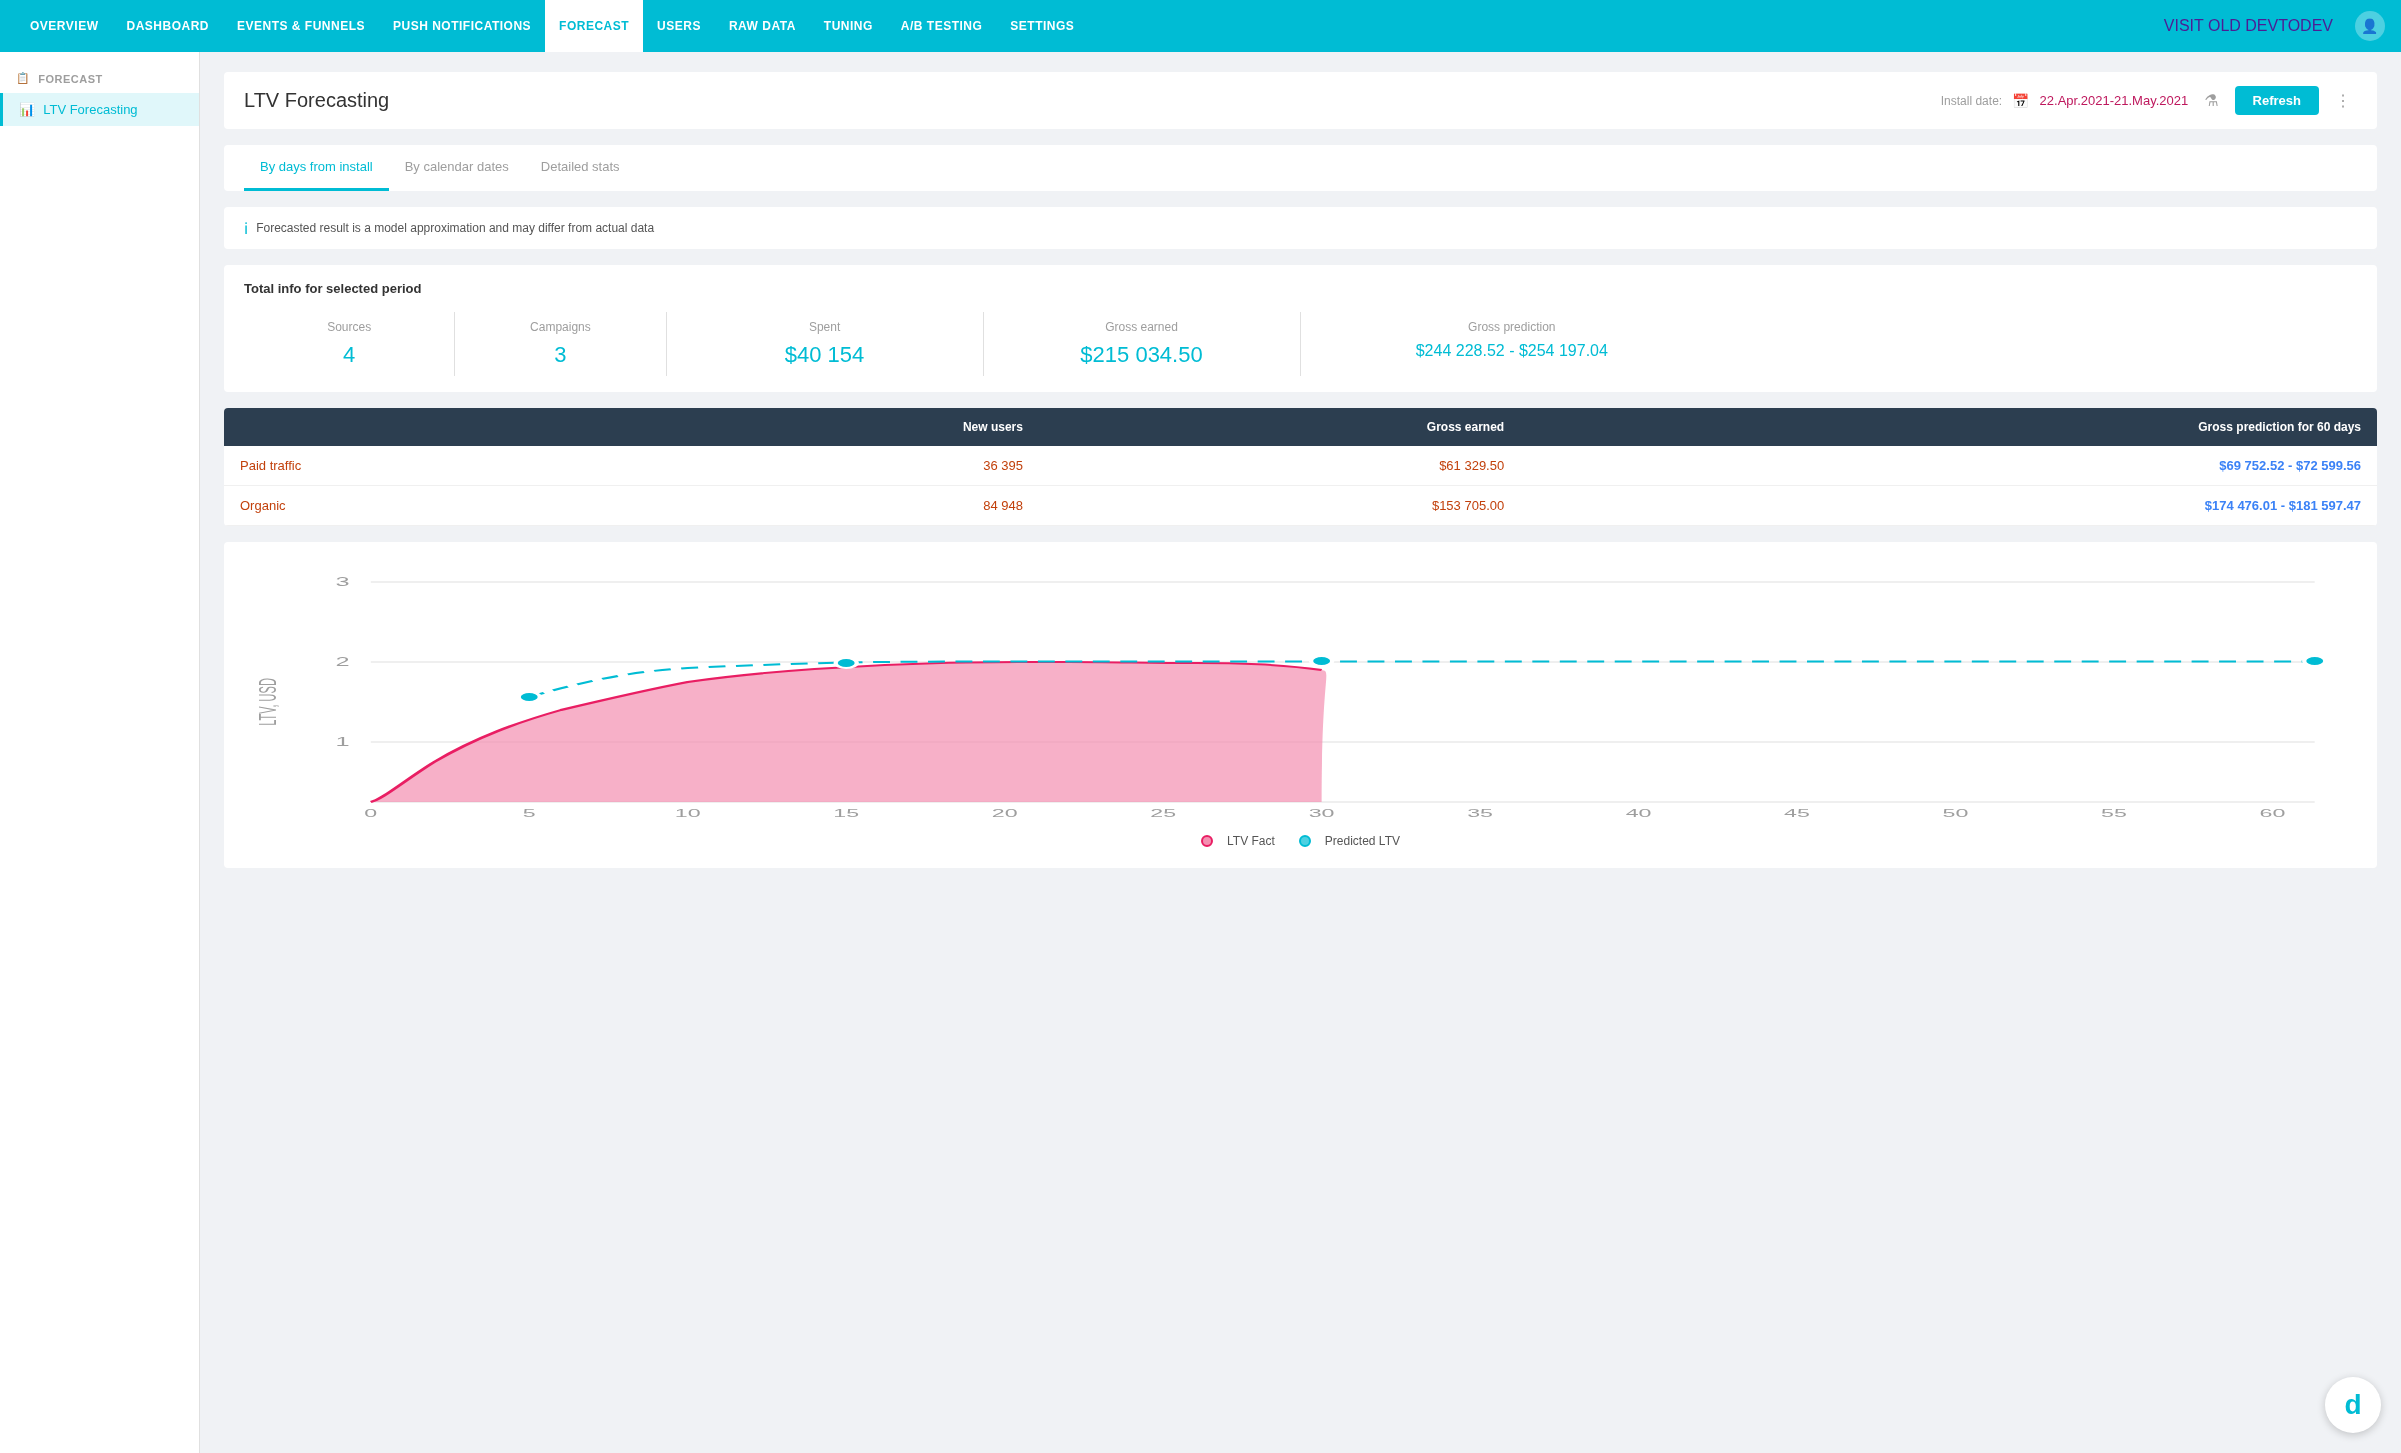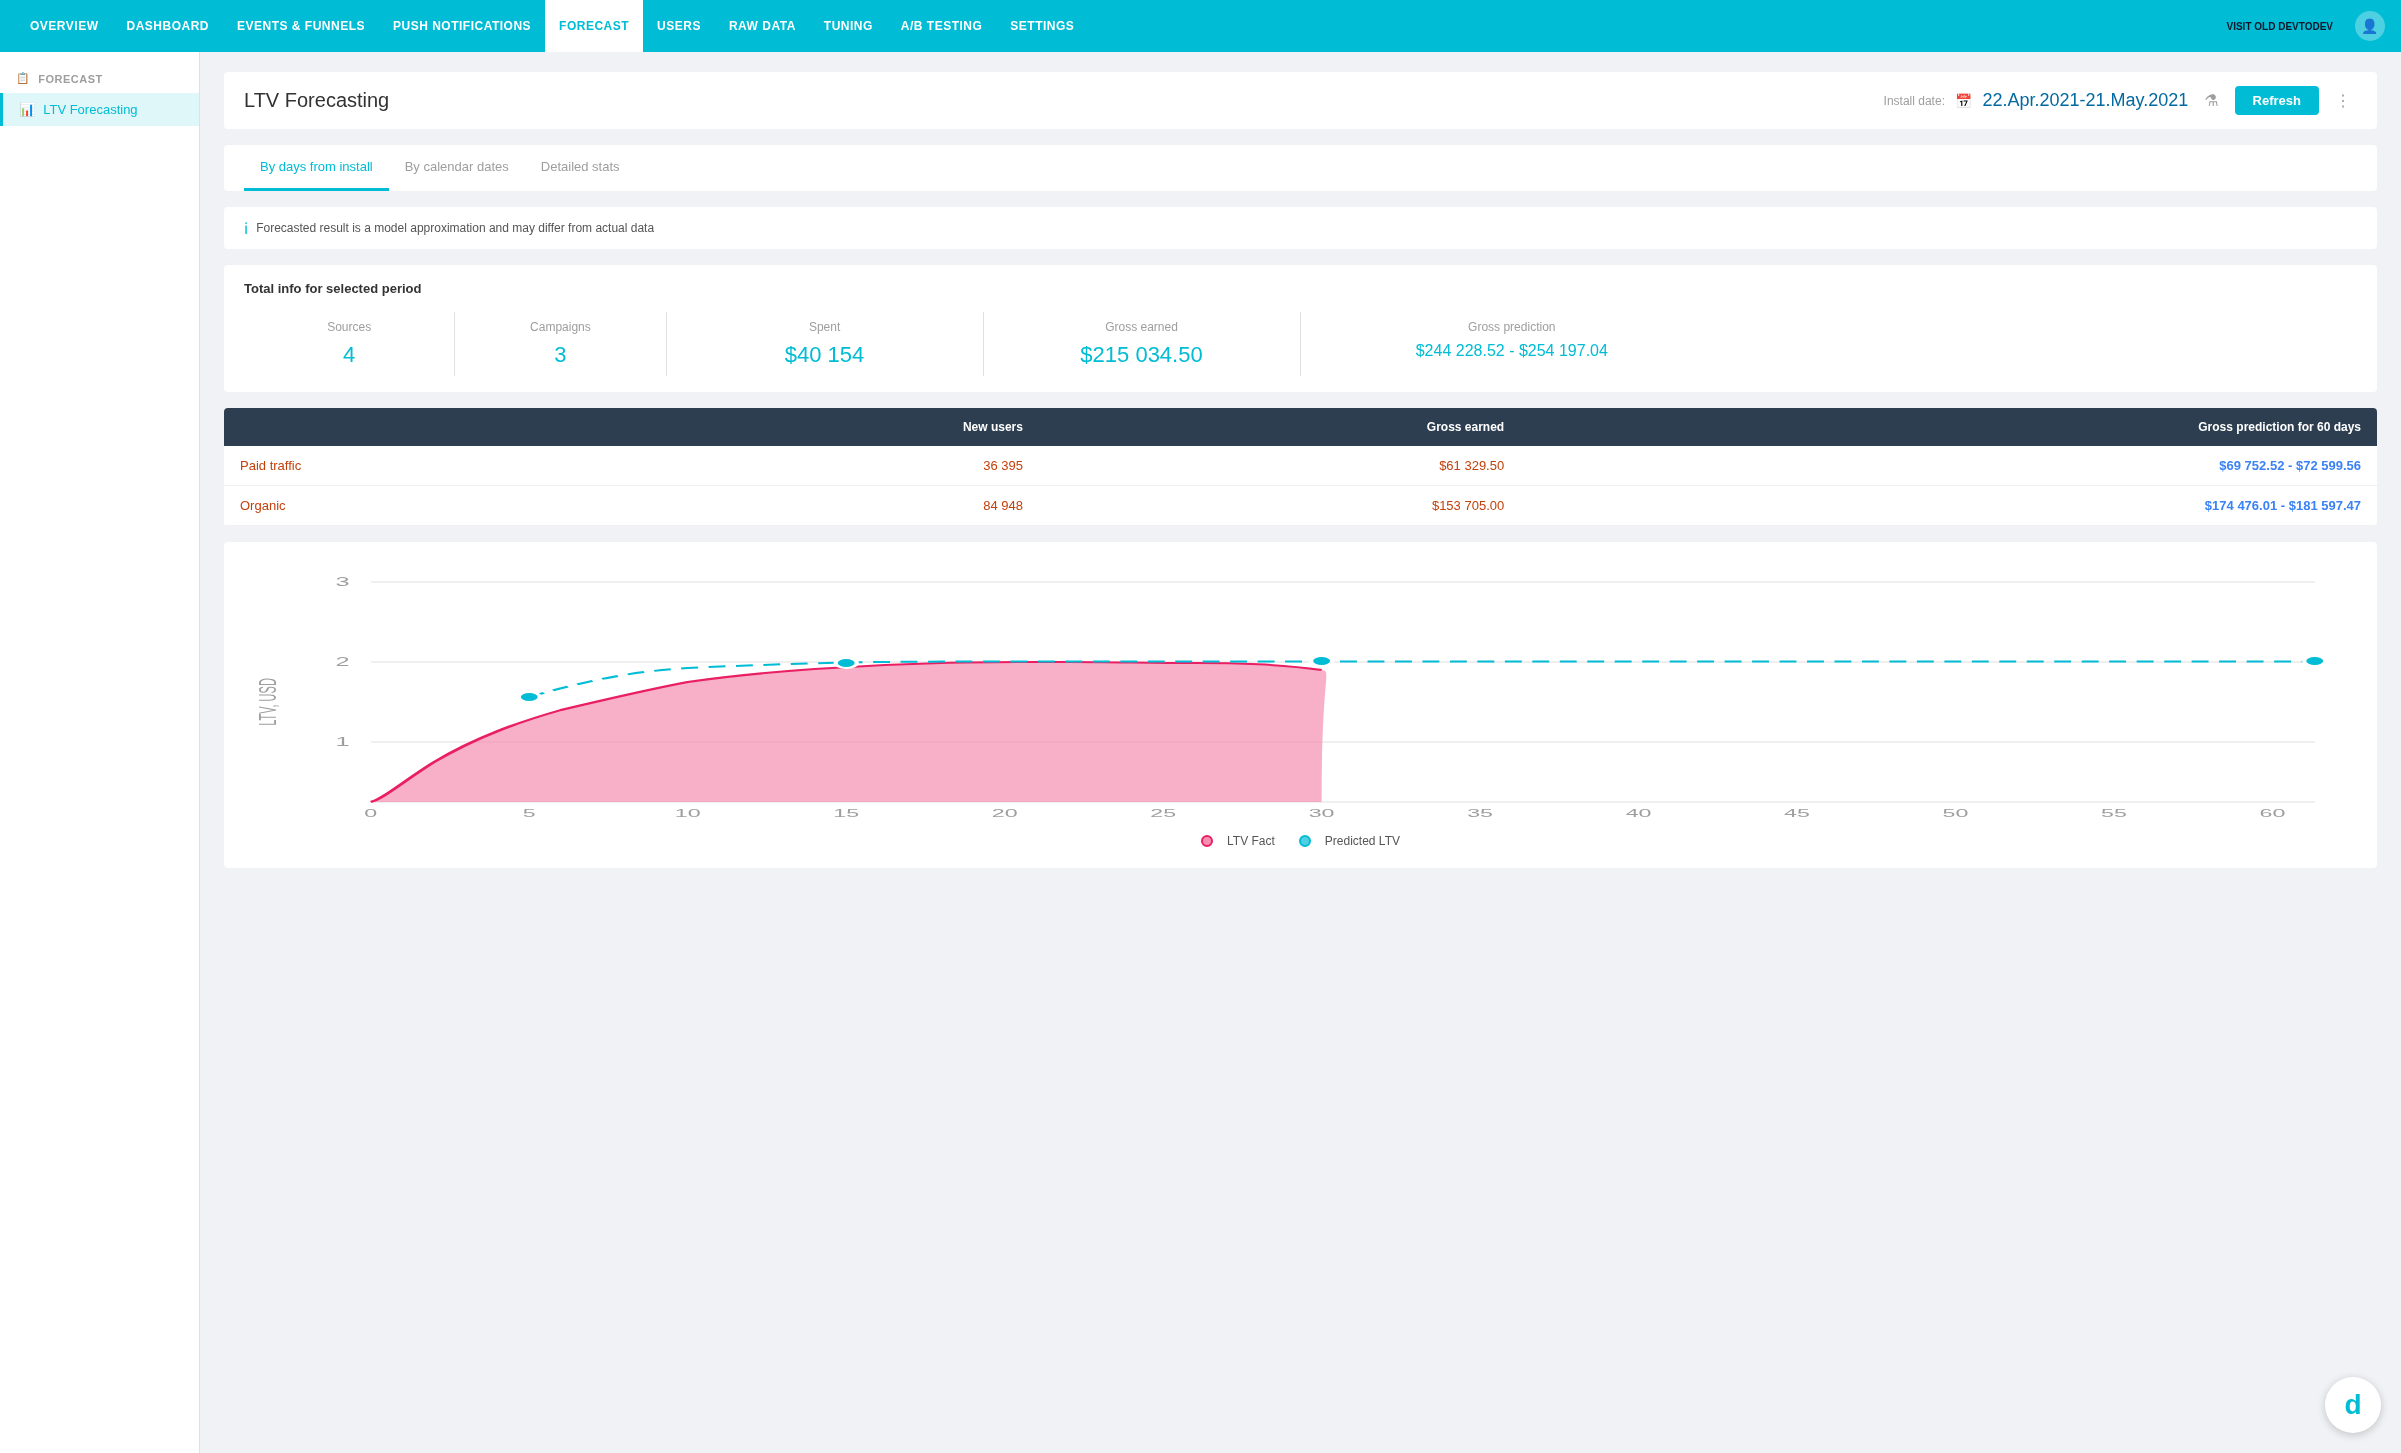--- a/index.html
+++ b/index.html
@@ -21,23 +21,23 @@
       height: 52px;
       display: flex;
       align-items: center;
       cursor: pointer;
       letter-spacing: 0.5px;
       white-space: nowrap;
     }
     .top-nav-item.active { background: #fff; color: #00bcd4; }
     .top-nav-spacer { flex: 1; }
     .top-nav-right {
-      color: #0f172a;
-      font-weight: 700;
-      font-size: 10px;
+      color: #4c1d95;
+      font-weight: 400;
+      font-size: 16px;
       cursor: pointer;
       padding: 0 14px;
     }
     .top-nav-avatar {
       width: 30px; height: 30px;
       background: rgba(255,255,255,0.3);
       border-radius: 50%;
       display: flex; align-items: center; justify-content: center;
       color: #fff; font-size: 14px; margin-left: 8px;
     }
@@ -102,22 +102,22 @@
     .header-right {
       display: flex;
       align-items: center;
       gap: 10px;
     }
     .install-date-label {
       color: #9e9e9e;
       font-size: 12px;
     }
     .install-date-value {
-      color: #0369a1;
-      font-size: 18px;
+      color: #be185d;
+      font-size: 13px;
       font-weight: 500;
     }
     .icon-btn {
       cursor: pointer;
       color: #9e9e9e;
       font-size: 16px;
       padding: 4px 6px;
     }
     .refresh-btn {
       background: #00bcd4;

